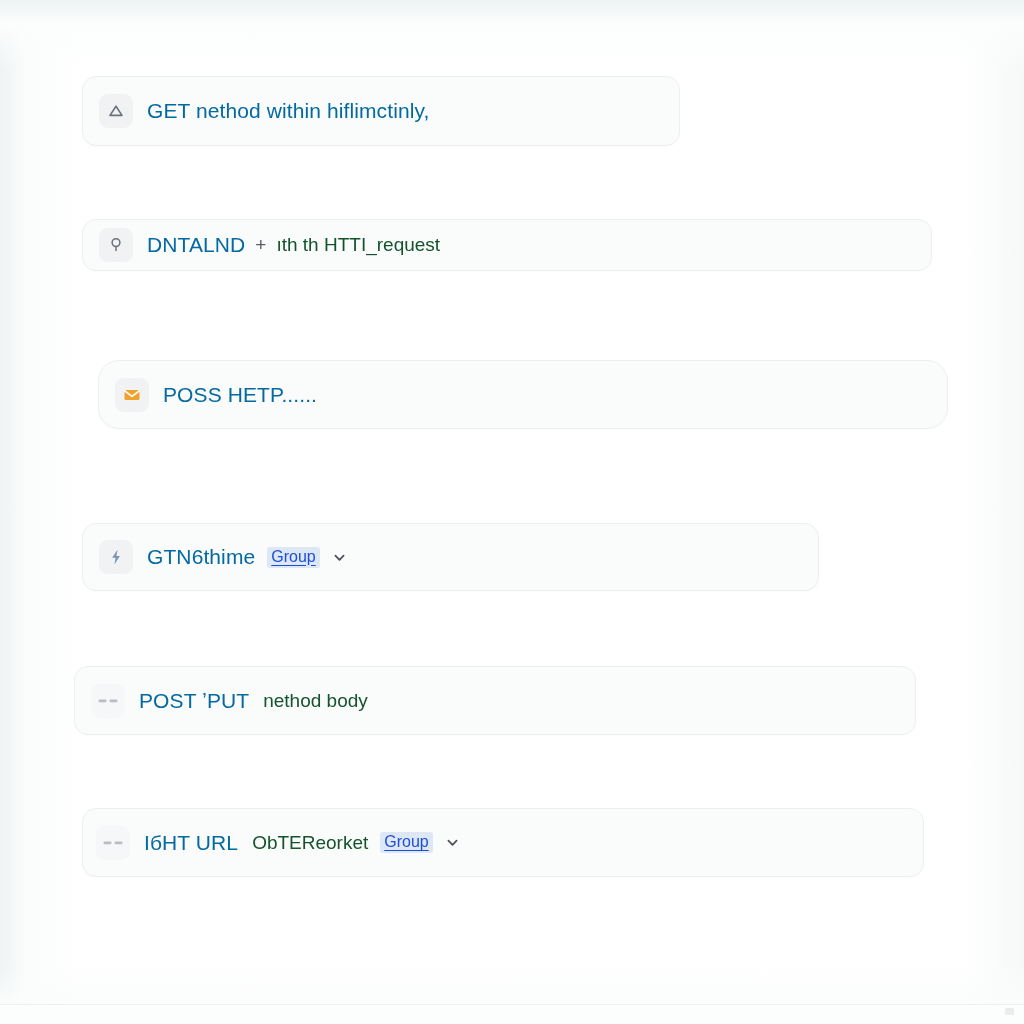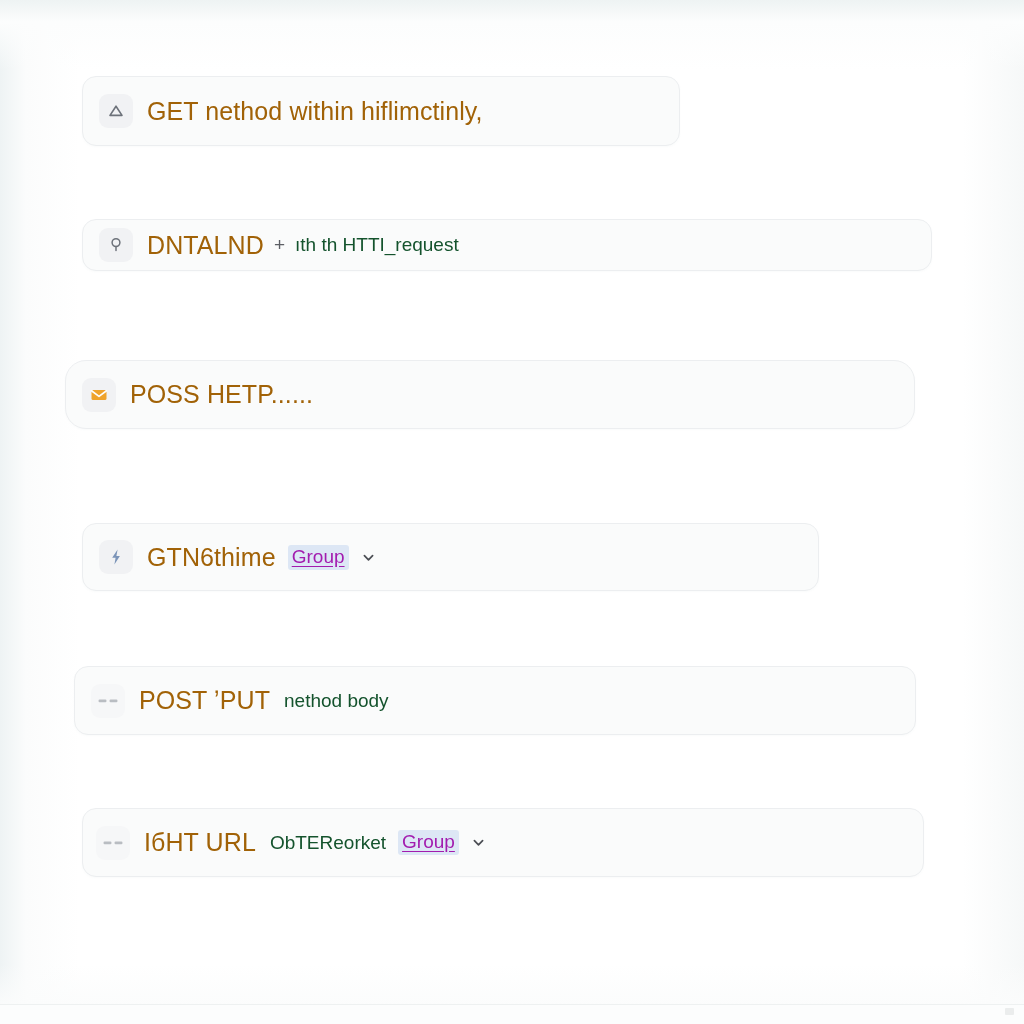--- a/index.html
+++ b/index.html
@@ -46,65 +46,65 @@
     background: #fafbfb;
     border: 1px solid #eceef0;
     border-radius: 14px;
     box-shadow: 0 1px 2px rgba(120, 130, 140, 0.035);
     padding-left: 16px;
     filter: blur(0.35px);
   }
 
   .row-1 { left: 82px;  top: 76px;  width: 598px; height: 70px; }
   .row-2 { left: 82px;  top: 219px; width: 850px; height: 52px; }
-  .row-3 { left: 65px;  top: 360px; width: 850px; height: 69px; border-radius: 21px; }
+  .row-3 { left: 98px;  top: 360px; width: 850px; height: 69px; border-radius: 21px; }
   .row-4 { left: 82px;  top: 523px; width: 737px; height: 68px; }
   .row-5 { left: 74px;  top: 666px; width: 842px; height: 69px; }
   .row-6 { left: 82px;  top: 808px; width: 842px; height: 69px; padding-left: 13px; }
 
   .icon-box {
     width: 34px;
     height: 34px;
     border-radius: 9px;
     background: #f1f2f4;
     display: flex;
     align-items: center;
     justify-content: center;
     flex: 0 0 auto;
     margin-right: 14px;
   }
   .icon-box.faint { background: #f6f7f8; }
 
   .icon-box svg { display: block; }
 
   .label {
-    font-size: 25px;
-    color: #a16207;
+    font-size: 21px;
+    color: #0369a1;
     letter-spacing: 0.1px;
     white-space: nowrap;
     filter: blur(0.2px);
   }
 
   .plus {
     font-size: 19px;
     color: #5c5f65;
     margin: 0 8px 0 10px;
   }
 
   .tail {
     font-size: 19px;
     color: #14532d;
     margin-left: 2px;
     white-space: nowrap;
   }
   .gap-md { margin-left: 14px; }
 
   .group-link {
-    font-size: 19px;
-    color: #a21caf;
+    font-size: 16px;
+    color: #1d4ed8;
     text-decoration: underline;
     text-underline-offset: 3px;
     background: #dde7f5;
     border-radius: 3px;
     padding: 1px 4px 2px 4px;
     margin-left: 12px;
     white-space: nowrap;
   }
 
   .chevron {

